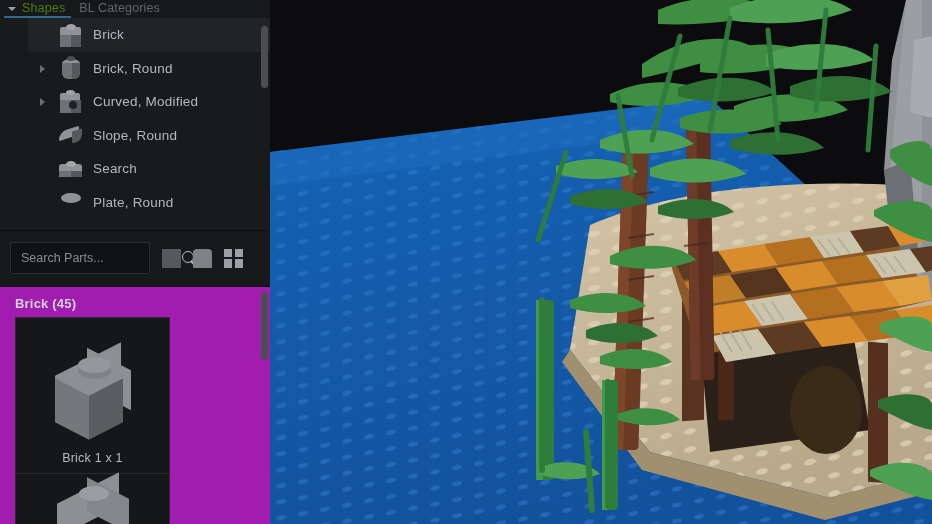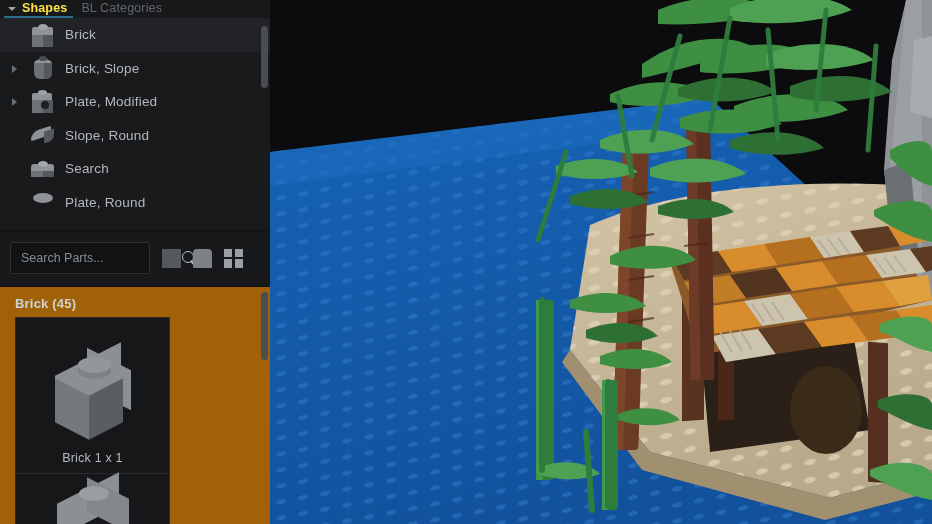--- a/index.html
+++ b/index.html
@@ -9,27 +9,27 @@
   #app { position:relative; width:932px; height:524px; display:flex; }
 
   
   #sidebar { position:relative; width:270px; height:524px; background:#17181a; flex:0 0 270px; display:flex; flex-direction:column; }
 
   
   .tabbar { position:relative; height:18px; background:#17181a; flex:0 0 18px; display:flex; align-items:flex-end; padding-left:2px; overflow:hidden; }
   .tab { position:relative; display:flex; align-items:center; gap:5px; padding:0 8px 2px 6px; height:18px; font-size:12.5px; letter-spacing:.15px; }
   .tab .caret { width:9px; height:9px; display:block; position:relative; top:1px; }
   .tab .caret:before { content:""; position:absolute; left:0; top:2px; border-left:4px solid transparent; border-right:4px solid transparent; border-top:4px solid #9aa0a6; }
-  .tab.active { color:#fde047; font-weight:bold; }
+  .tab.active { color:#4d7c0f; font-weight:normal; }
   .tab.inactive { color:#62676c; }
   .tab.active:after { content:""; position:absolute; left:2px; right:2px; bottom:0; height:2px; background:#2d6e8e; }
 
   
   .treewrap { position:relative; flex:0 0 212px; height:212px; background:#191a1c; overflow:hidden; }
-  .treerow { position:relative; display:flex; align-items:center; height:33.5px; padding-left:15px; }
+  .treerow { position:relative; display:flex; align-items:center; height:33.5px; padding-left:15px;margin-left:28px; }
   .treerow.sel { background:#212326; }
   .treerow .arrow { width:12px; flex:0 0 12px; position:relative; height:33px; }
   .treerow .arrow.has:before { content:""; position:absolute; left:-3px; top:13px; border-top:4.5px solid transparent; border-bottom:4.5px solid transparent; border-left:5px solid #6a6f74; }
   .treerow .tlabel { font-size:13.5px; color:#b4b8bc; letter-spacing:.2px; white-space:nowrap; }
   .thumb { width:30px; height:30px; flex:0 0 30px; margin:0 7px 0 1px; position:relative; }
 
   
   .ic { position:absolute; inset:0; }
   .ic .top { position:absolute; background:#8f9296; }
   .ic .fl  { position:absolute; background:#6e7175; }
@@ -48,21 +48,21 @@
   .magn:after { content:""; position:absolute; left:9px; top:9.5px; width:6px; height:1.7px; background:#b7bbbf; transform:rotate(45deg); transform-origin:left center; }
 
   .vbtns { display:flex; align-items:center; gap:12px; }
   .vbtn { width:19px; height:19px; position:relative; }
   .vbtn.sq { background:#55585c; }
   .vbtn.md { background:#7e8286; border-radius:4px 4px 1px 1px; }
   .vbtn.gr { display:grid; grid-template-columns:1fr 1fr; grid-template-rows:1fr 1fr; gap:2.5px; }
   .vbtn.gr i { background:#9aa0a6; display:block; }
 
   
-  .partswrap { position:relative; flex:1 1 auto; background:#a16207; overflow:hidden; }
+  .partswrap { position:relative; flex:1 1 auto; background:#a21caf; overflow:hidden; }
   .secthead { font-size:13px; font-weight:bold; color:#cfd3d7; padding:10px 0 6px 15px; letter-spacing:.2px; }
   .partgrid { padding:0 0 0 15px; }
   .partcard { position:relative; width:155px; height:157px; background:#161719; border:1px solid #2a2c2f; display:flex; flex-direction:column; align-items:center; justify-content:flex-end; }
   .partcard + .partcard { border-top:0; }
   .partcard .pimg { flex:1 1 auto; width:100%; position:relative; }
   .partcard .pname { font-size:12.5px; color:#b7bbbf; padding-bottom:8px; letter-spacing:.2px; }
 
   
   .brick1 { position:absolute; left:50%; top:50%; transform:translate(-50%,-50%); width:92px; height:96px; }
   .brick1 .b-top  { position:absolute; left:8px; top:22px; width:66px; height:40px; background:#8c8f93; transform:skewY(-27deg); }
@@ -118,35 +118,35 @@
       <div class="treerow">
         <span class="arrow has"></span>
         <span class="thumb">
           <span class="ic">
             <span class="top" style="left:6px;top:6px;width:18px;height:9px;border-radius:50%;"></span>
             <span class="top" style="left:11px;top:3px;width:8px;height:5px;border-radius:50%;background:#4a4d51;"></span>
             <span class="fl" style="left:6px;top:10px;width:18px;height:16px;border-radius:0 0 6px 6px;"></span>
             <span class="fr" style="left:16px;top:10px;width:8px;height:16px;border-radius:0 0 6px 0;"></span>
           </span>
         </span>
-        <span class="tlabel">Brick, Slope</span>
+        <span class="tlabel">Brick, Round</span>
       </div>
 
       <div class="treerow">
         <span class="arrow has"></span>
         <span class="thumb">
           <span class="ic">
             <span class="top" style="left:4px;top:6px;width:20px;height:10px;border-radius:2px;"></span>
             <span class="top" style="left:10px;top:3px;width:9px;height:5px;border-radius:50%;background:#a0a3a7;"></span>
             <span class="fl" style="left:4px;top:13px;width:11px;height:13px;"></span>
             <span class="fr" style="left:15px;top:13px;width:10px;height:13px;"></span>
             <span class="fr" style="left:13px;top:14px;width:8px;height:8px;border-radius:50%;background:#1e2023;"></span>
           </span>
         </span>
-        <span class="tlabel">Plate, Modified</span>
+        <span class="tlabel">Curved, Modified</span>
       </div>
 
 
       <div class="treerow">
         <span class="arrow"></span>
         <span class="thumb">
           <span class="ic">
             <span class="top" style="left:3px;top:9px;width:20px;height:9px;border-radius:9px 2px 6px 2px;transform:skewY(-18deg);"></span>
             <span class="fr" style="left:16px;top:10px;width:10px;height:12px;border-radius:0 0 6px 2px;transform:skewY(-18deg);"></span>
           </span>

